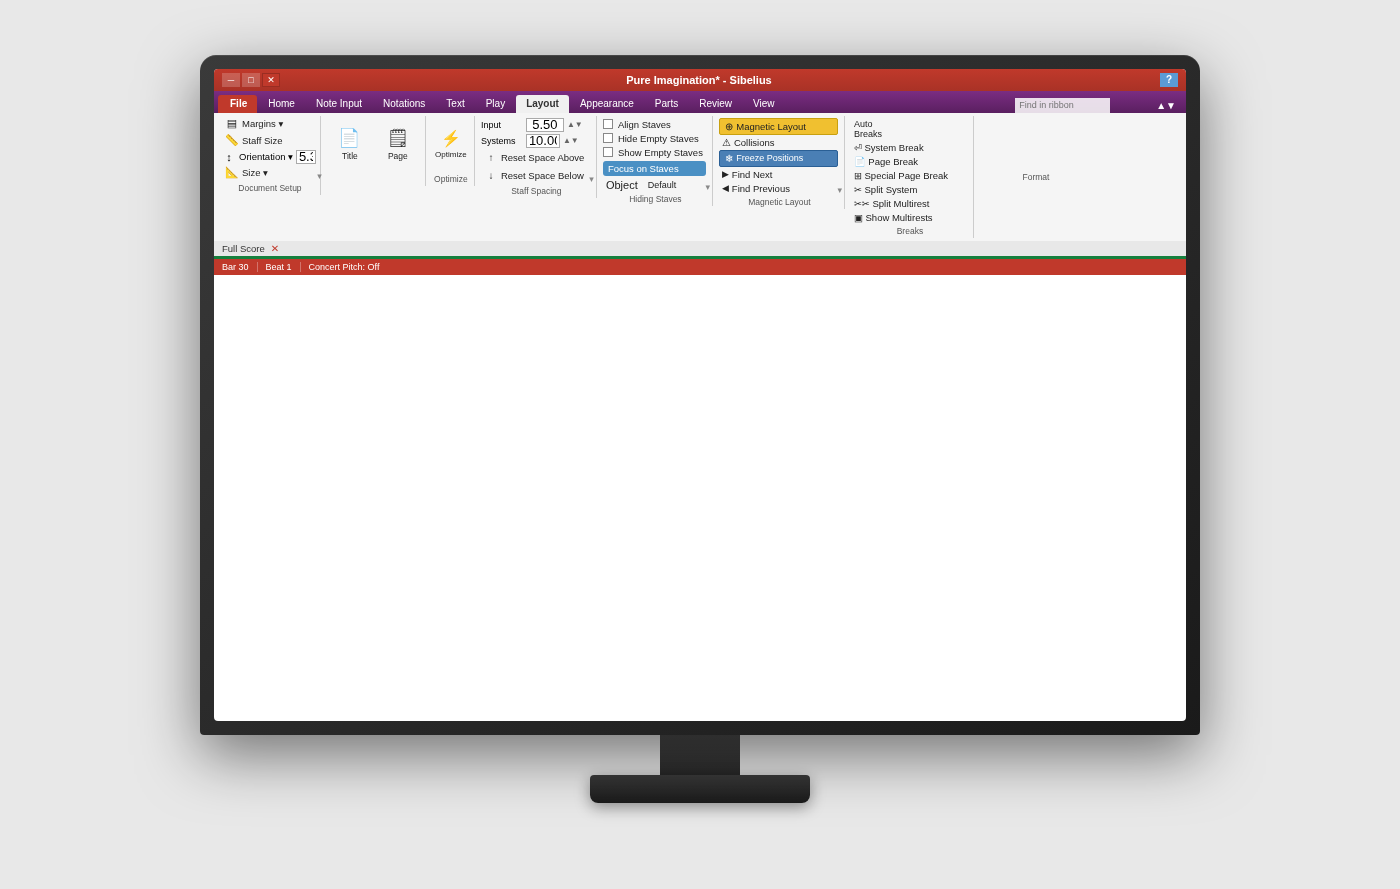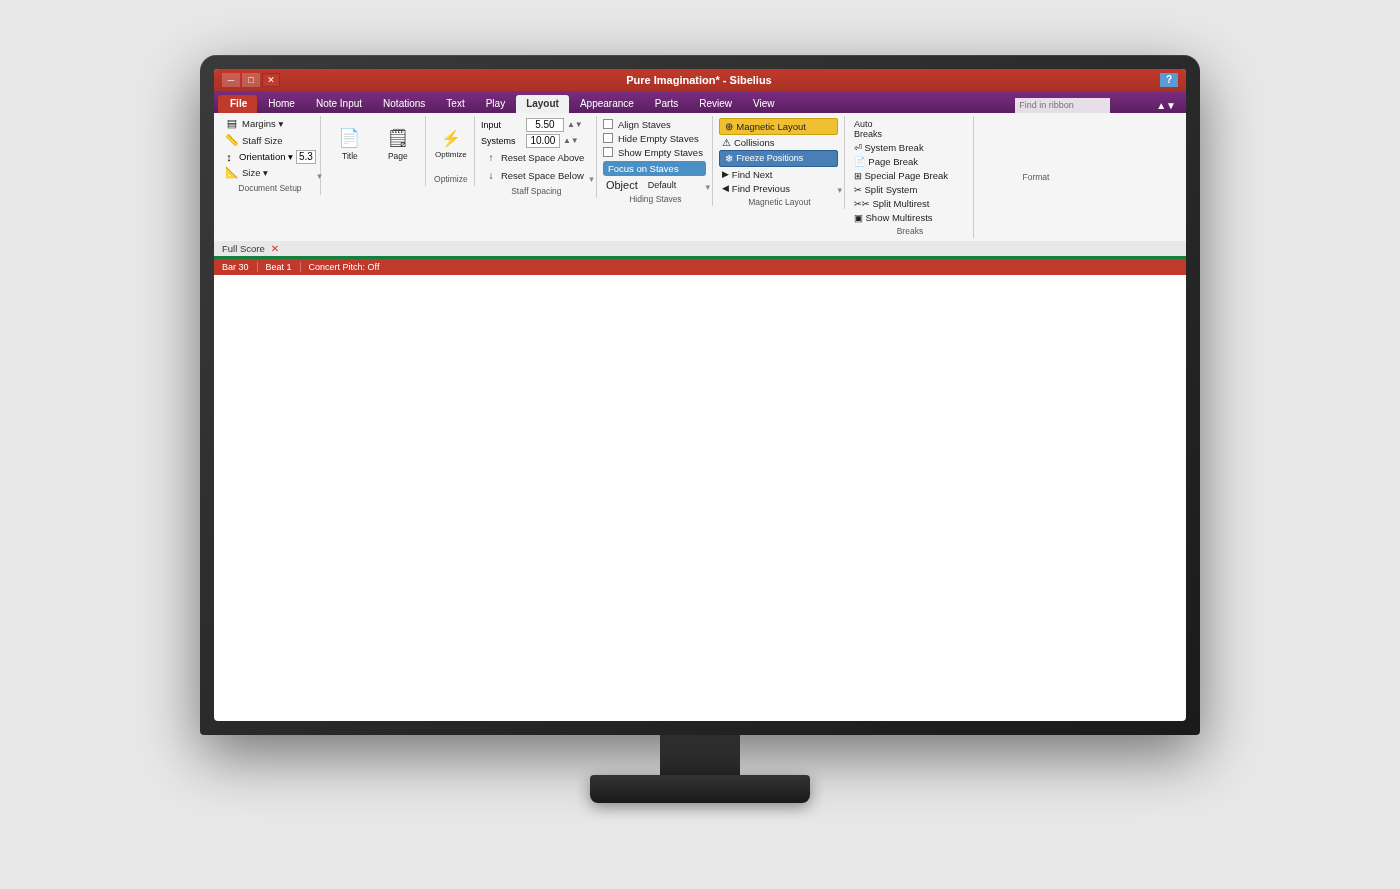--- a/index.html
+++ b/index.html
@@ -188,21 +188,21 @@
     .ribbon-input-row {
       display: flex;
       align-items: center;
       gap: 3px;
       font-size: 9.5px;
     }
 
     .ribbon-input {
       width: 40px;
       height: 14px;
-      font-size: 10px;
+      font-size: 13px;
       border: 1px solid #aaa;
       padding: 0 2px;
       text-align: center;
     }
 
     .ribbon-large-btn {
       display: flex;
       flex-direction: column;
       align-items: center;
       justify-content: center;

